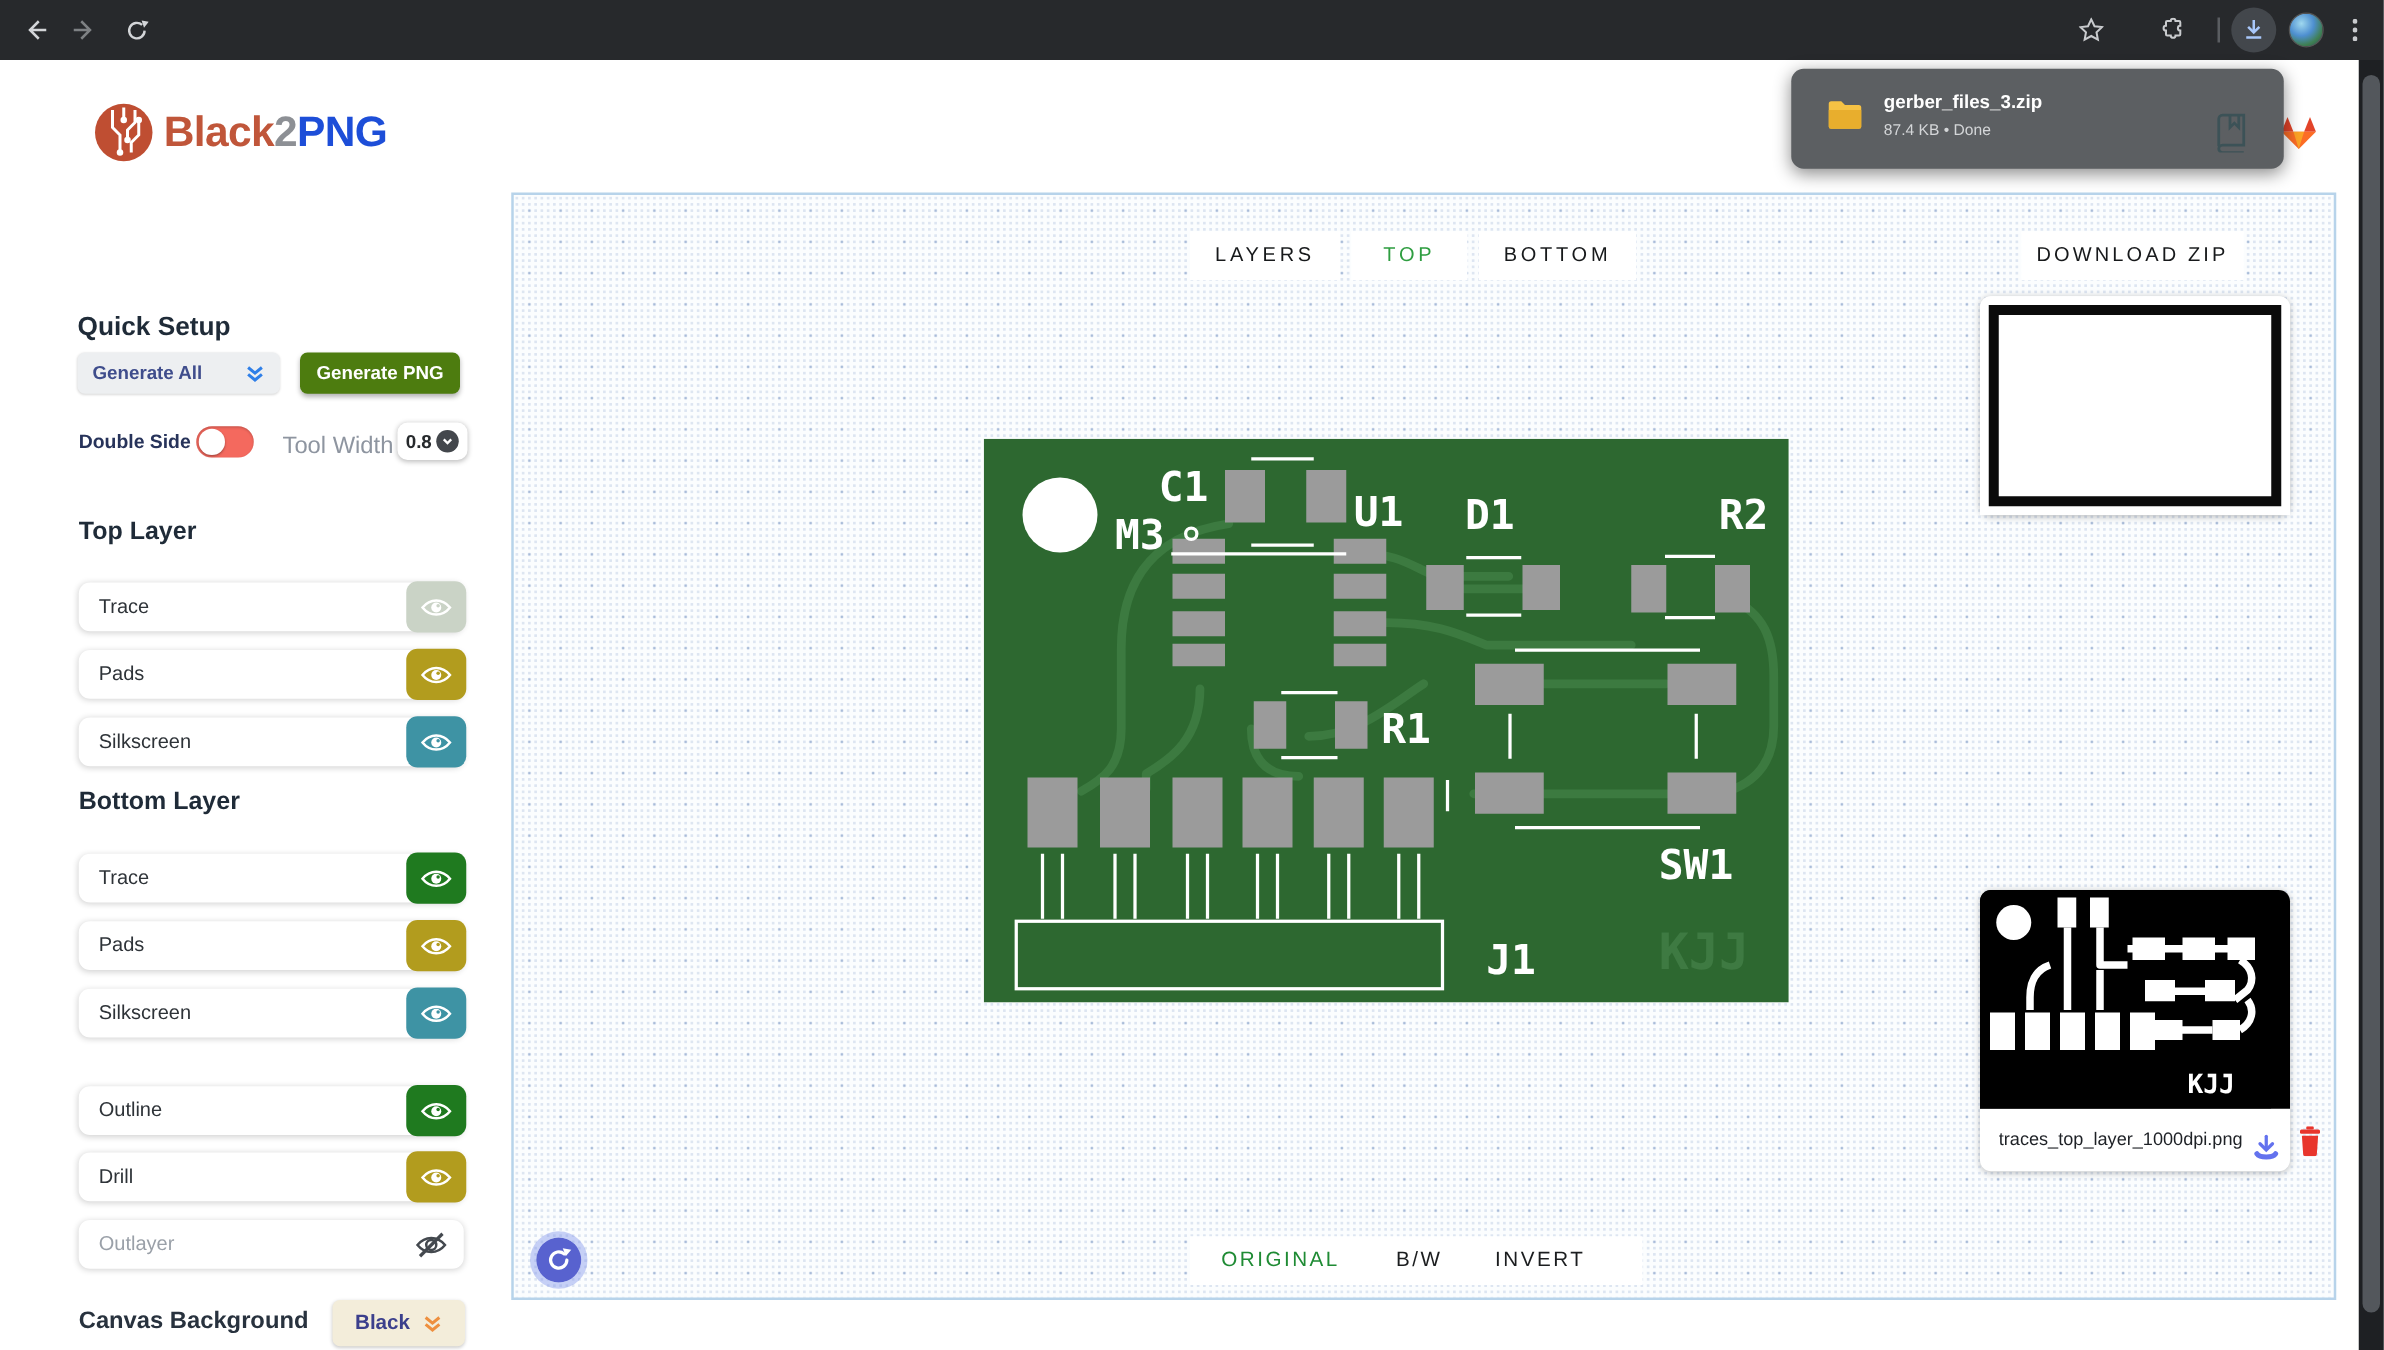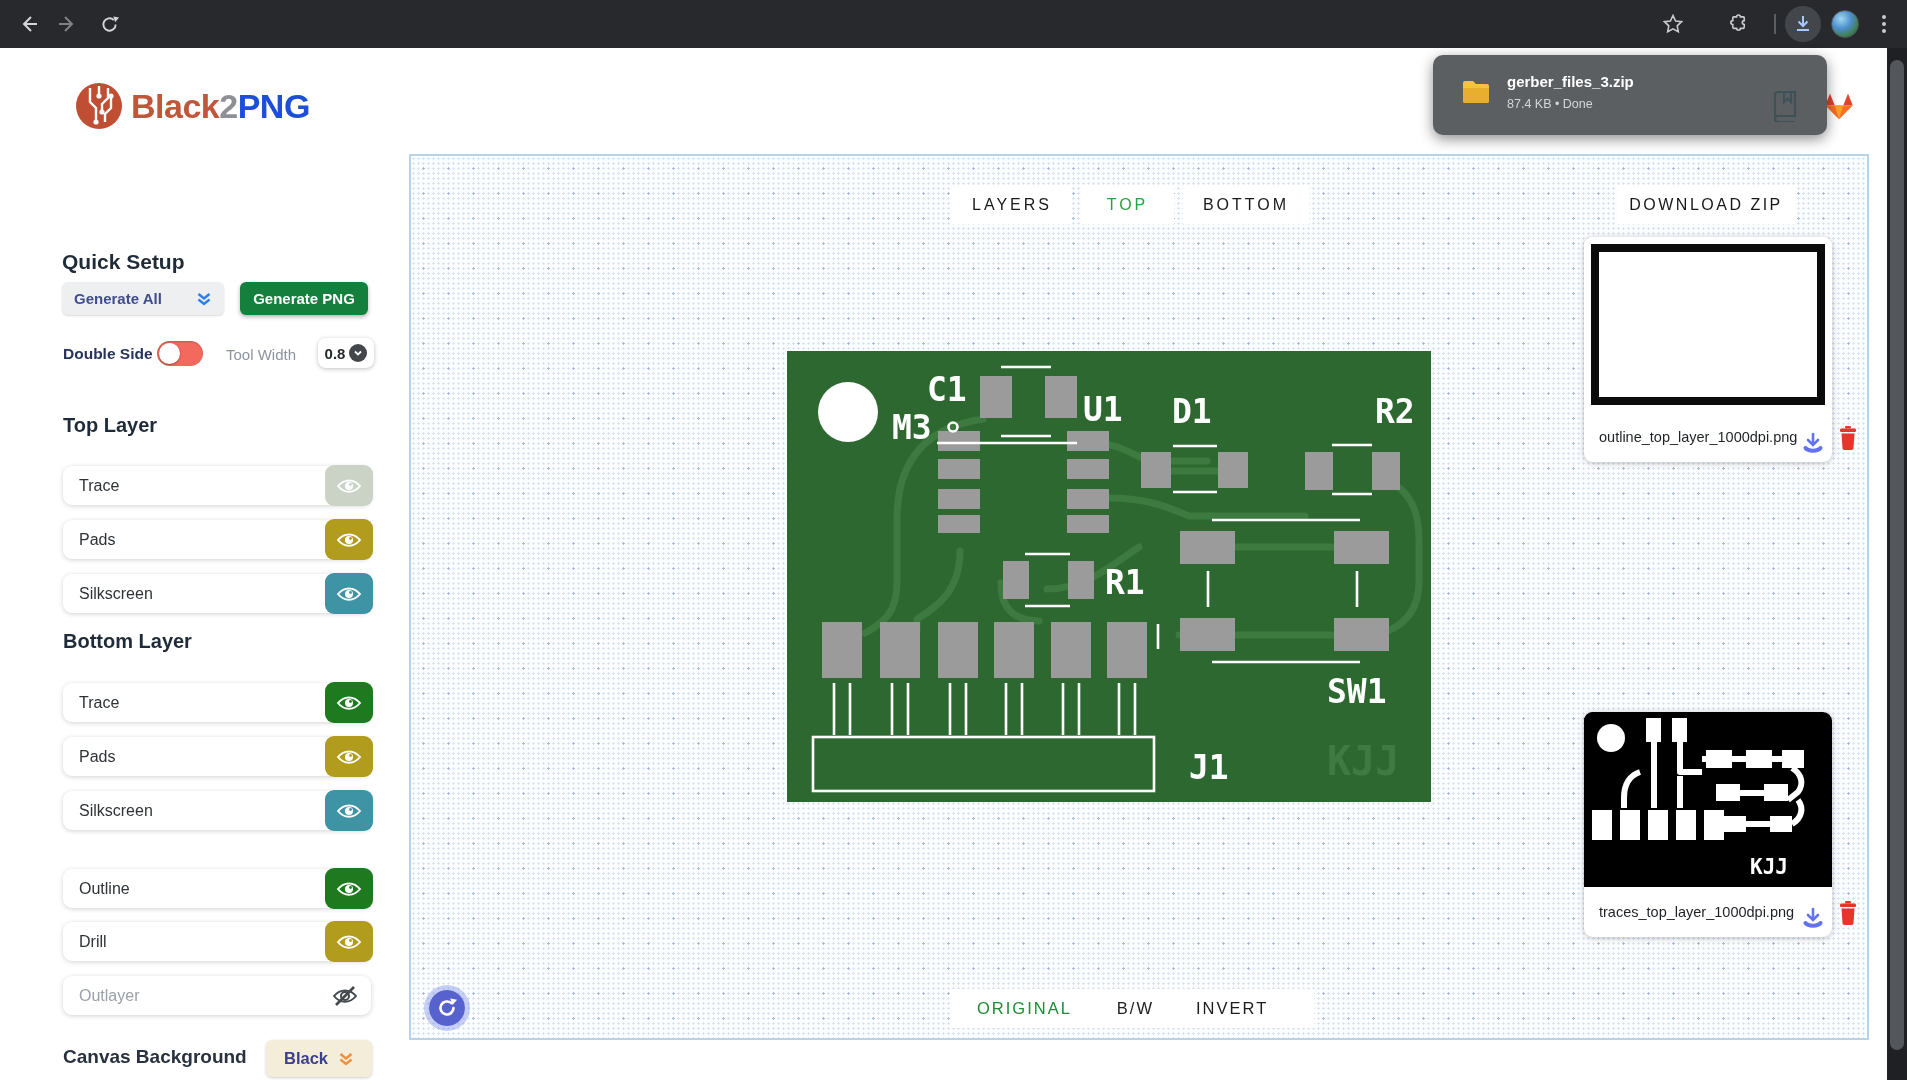--- a/index.html
+++ b/index.html
@@ -24,26 +24,26 @@
   
   #logo { position:absolute; left:75px; top:82px; display:flex; align-items:center; gap:8px; }
   #logo-text { font-size:34px; font-weight:bold; letter-spacing:-.5px; }
   .lg1 { color:#c0563a; } .lg2 { color:#8d9095; } .lg3 { color:#1d4ed8; }
 
   
   .h-title { position:absolute; color:#1f2b38; font-weight:600; }
   #generate-all-btn { position:absolute; left:62px; top:282px; width:162px; height:33px; background:#edeff1; border-radius:6px;
       display:flex; align-items:center; justify-content:space-between; padding:0 12px; cursor:pointer; box-shadow:0 1px 2px rgba(0,0,0,.15);}
   #generate-all-btn span { color:#3f4d8c; font-weight:bold; font-size:15px; }
-  #generate-png-btn { position:absolute; left:240px; top:282px; width:128px; height:33px; background:#15803d; color:#fff; border:none;
+  #generate-png-btn { position:absolute; left:240px; top:282px; width:128px; height:33px; background:#4d7c0f; color:#fff; border:none;
       border-radius:6px; font-weight:bold; font-size:15px; cursor:pointer; box-shadow:0 2px 4px rgba(0,0,0,.3); font-family:inherit;}
   #double-side-label { position:absolute; left:63px; top:345px; color:#27335a; font-size:15.5px; font-weight:600; }
   #double-side-toggle { position:absolute; left:157px; top:341px; width:46px; height:25px; background:#f4695e; border-radius:13px; cursor:pointer; box-shadow:inset 0 1px 2px rgba(0,0,0,.2);}
   #double-side-toggle .knob { position:absolute; left:2px; top:2px; width:21px; height:21px; border-radius:50%; background:#fff; box-shadow:0 1px 2px rgba(0,0,0,.35);}
-  #tool-width-label { position:absolute; left:226px; top:346px; color:#8e95a0; font-size:15px;text-align:center; }
+  #tool-width-label { position:absolute; left:226px; top:346px; color:#8e95a0; font-size:19px;text-align:center; }
   #tool-width-box { position:absolute; left:318px; top:338px; width:56px; height:30px; background:#fff; border-radius:8px;
       box-shadow:0 1px 4px rgba(0,0,0,.25); display:flex; align-items:center; justify-content:center; gap:4px; cursor:pointer;}
   #tool-width-box b { font-size:15px; color:#26292c; }
   .dd-circle { width:18px; height:18px; border-radius:50%; background:#43474c; display:flex; align-items:center; justify-content:center; }
 
   .layer-row { position:absolute; left:63px; width:308px; height:39px; background:#fff; border-radius:9px;
       box-shadow:0 1px 5px rgba(0,0,0,.18); display:flex; align-items:center; }
   .layer-row .lbl { margin-left:16px; font-size:16px; color:#2e3338; }
   .layer-row .ph  { margin-left:16px; font-size:16px; color:#9aa0a8; }
   .eye-btn { position:absolute; right:-2px; top:-1px; width:48px; height:41px; border-radius:9px; border:none; cursor:pointer;
@@ -430,41 +430,20 @@
         <text x="402" y="428">J1</text>
       </g>
       <text x="540" y="424" fill="#3e7a42" font-family="DejaVu Sans Mono, monospace" font-weight="bold" font-size="40">KJJ</text>
     </svg>
   </div>
 
   <div class="card" style="top:81px;">
     <div class="img" style="height:175px;">
         <div id="outline-frame"></div>
       </div>
-    <div class="name-row">
-      <span class="fname">outline_top_layer_1000dpi.png</span>
-      <button class="dl-ico-btn">
-        <svg width="22" height="22" viewBox="0 0 22 22">
-            <g stroke="#6372ee" stroke-width="2.6" fill="none" stroke-linecap="round">
-              <path d="M11 2 V12"></path>
-              <path d="M6 8 L11 13 L16 8"></path>
-              <path d="M3.5 16 C6 19.5 16 19.5 18.5 16" stroke-width="4"></path>
-            </g>
-          </svg>
-      </button>
-      <button class="trash-btn">
-        <svg width="20" height="24" viewBox="0 0 20 24">
-            <g fill="#e8352c">
-              <rect x="2" y="2.5" width="16" height="3.4" rx="1.2"></rect>
-              <rect x="7" y="0" width="6" height="2.6" rx="1"></rect>
-              <path d="M3.5 7.5 H16.5 L15.5 22 a2 2 0 0 1 -2 2 H6.5 a2 2 0 0 1 -2-2 Z"></path>
-            </g>
-          </svg>
-      </button>
-    </div>
   </div>
 
 
   <div class="card" style="top:556px;">
     <div class="img" style="height:175px;background:#000;">
       <svg width="233" height="175" viewBox="0 0 233 175">
         <rect width="233" height="175" fill="#000"></rect>
         <g fill="#fff">
           <circle cx="27" cy="26" r="14"></circle>
           <rect x="62" y="6" width="15" height="24"></rect>

